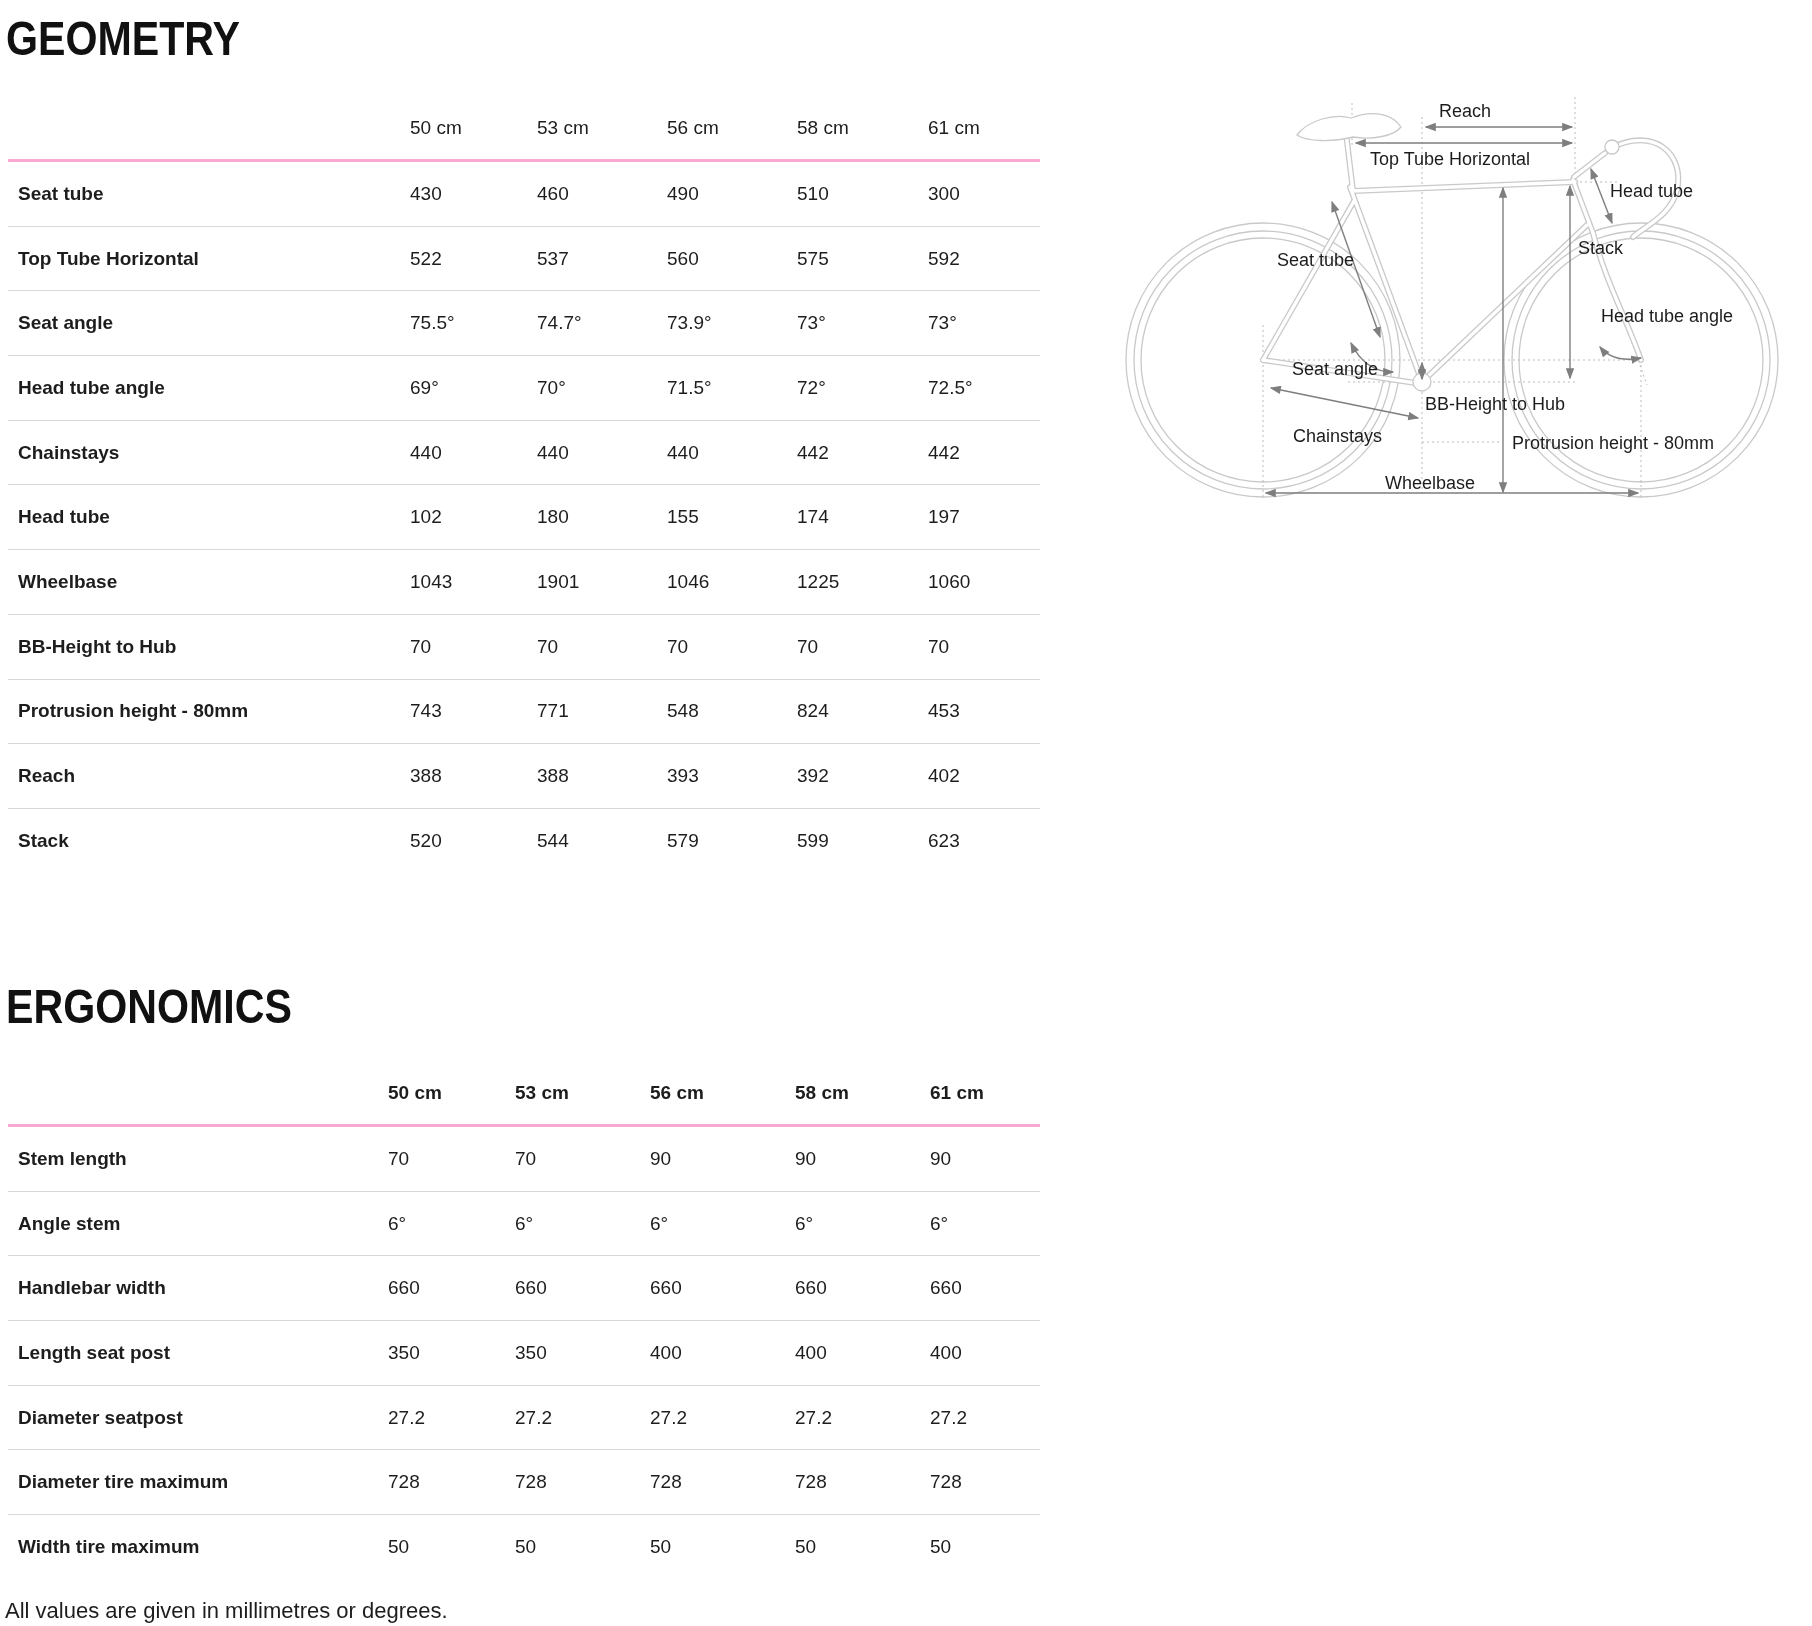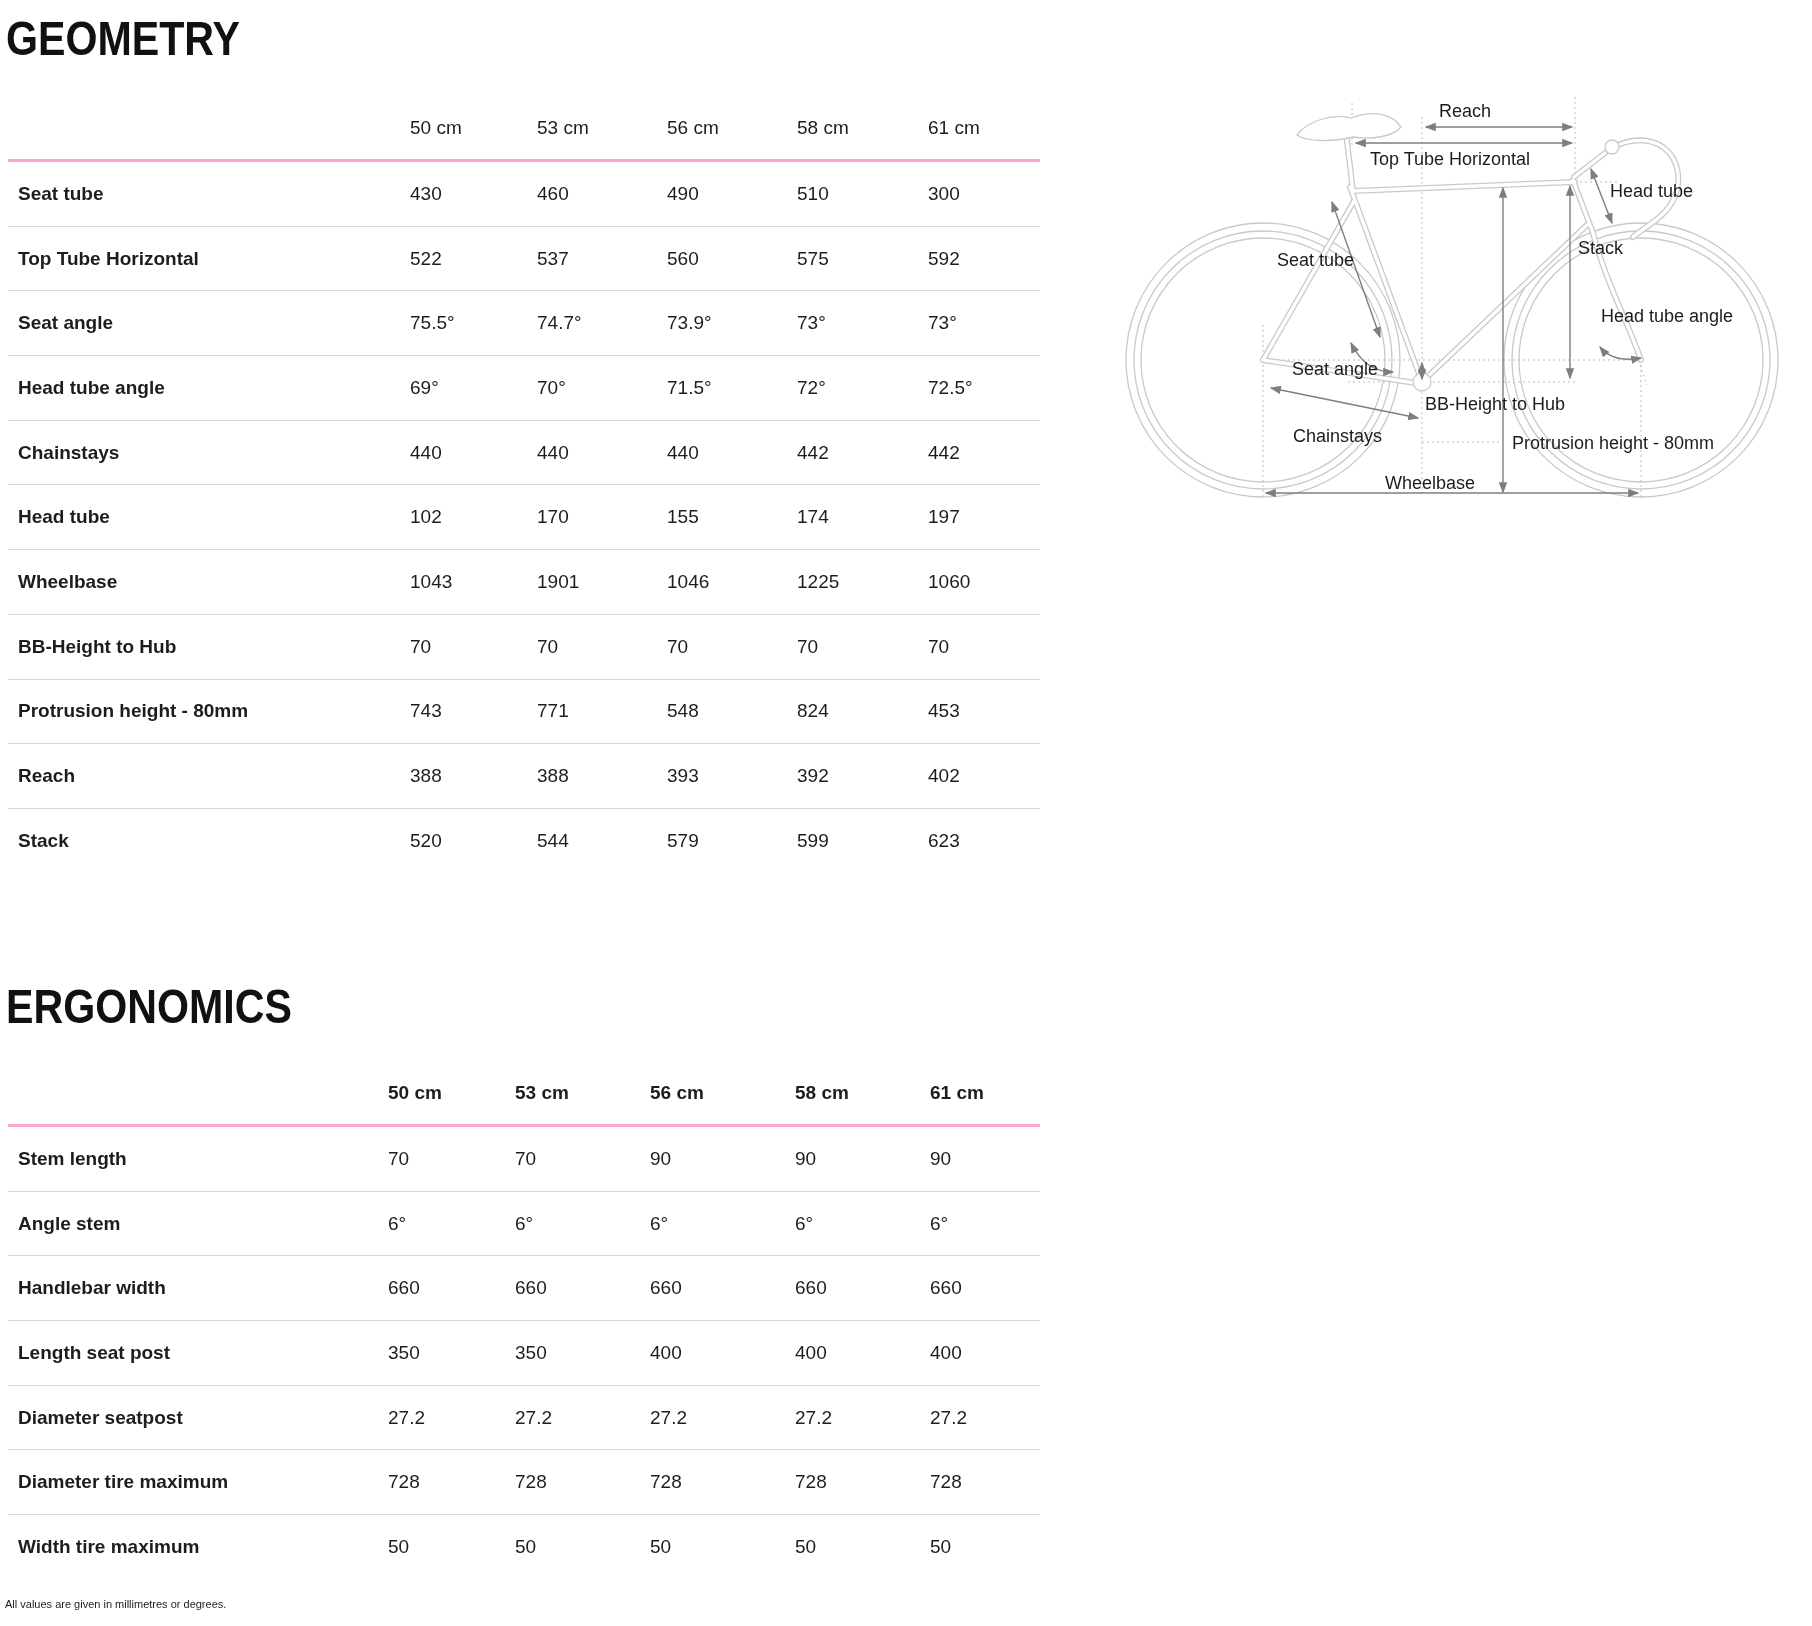--- a/index.html
+++ b/index.html
@@ -24,21 +24,21 @@
   }
   .geo-grid{grid-template-columns:402px 127px 130px 130px 131px 112px;}
   .ergo-grid{grid-template-columns:380px 127px 135px 145px 135px 110px;}
   .ghead{height:65px;border-bottom:3px solid #f9a8d4;}
   #geo-table .ghead .cell{font-weight:400;}
   #ergo-table .ghead .cell{font-weight:700;}
   .grow .label{font-weight:700;padding-left:10px;}
   .tbody .grow:last-child{border-bottom:none;}
 
   #footnote{
-    position:absolute;left:5px;top:1598px;font-size:11px;color:#1d1d1d;
+    position:absolute;left:5px;top:1598px;font-size:22px;color:#1d1d1d;
   }
 
   #diagram{position:absolute;left:1085px;top:85px;}
   .wheel{stroke:#c9c9c9;stroke-width:1.3;fill:none;}
   .bike-outer{stroke:#c9c9c9;stroke-width:6;fill:none;stroke-linecap:round;stroke-linejoin:round;}
   .bike-inner{stroke:#ffffff;stroke-width:3.4;fill:none;stroke-linecap:round;stroke-linejoin:round;}
   .solidpart{stroke:#c9c9c9;stroke-width:1.3;fill:#ffffff;}
   .dot{stroke:#bcbcbc;stroke-width:1;stroke-dasharray:2 3;fill:none;}
   .arr{stroke:#7e7e7e;stroke-width:1.4;fill:none;}
   .lbl{font-size:18px;fill:#1c1c1c;font-family:"Liberation Sans",sans-serif;}
@@ -94,21 +94,21 @@
         <div class="label cell">Chainstays</div>
         <div class="cell">440</div>
         <div class="cell">440</div>
         <div class="cell">440</div>
         <div class="cell">442</div>
         <div class="cell">442</div>
       </div>
       <div class="grow geo-grid">
         <div class="label cell">Head tube</div>
         <div class="cell">102</div>
-        <div class="cell">170</div>
+        <div class="cell">180</div>
         <div class="cell">155</div>
         <div class="cell">174</div>
         <div class="cell">197</div>
       </div>
       <div class="grow geo-grid">
         <div class="label cell">Wheelbase</div>
         <div class="cell">1043</div>
         <div class="cell">1901</div>
         <div class="cell">1046</div>
         <div class="cell">1225</div>

